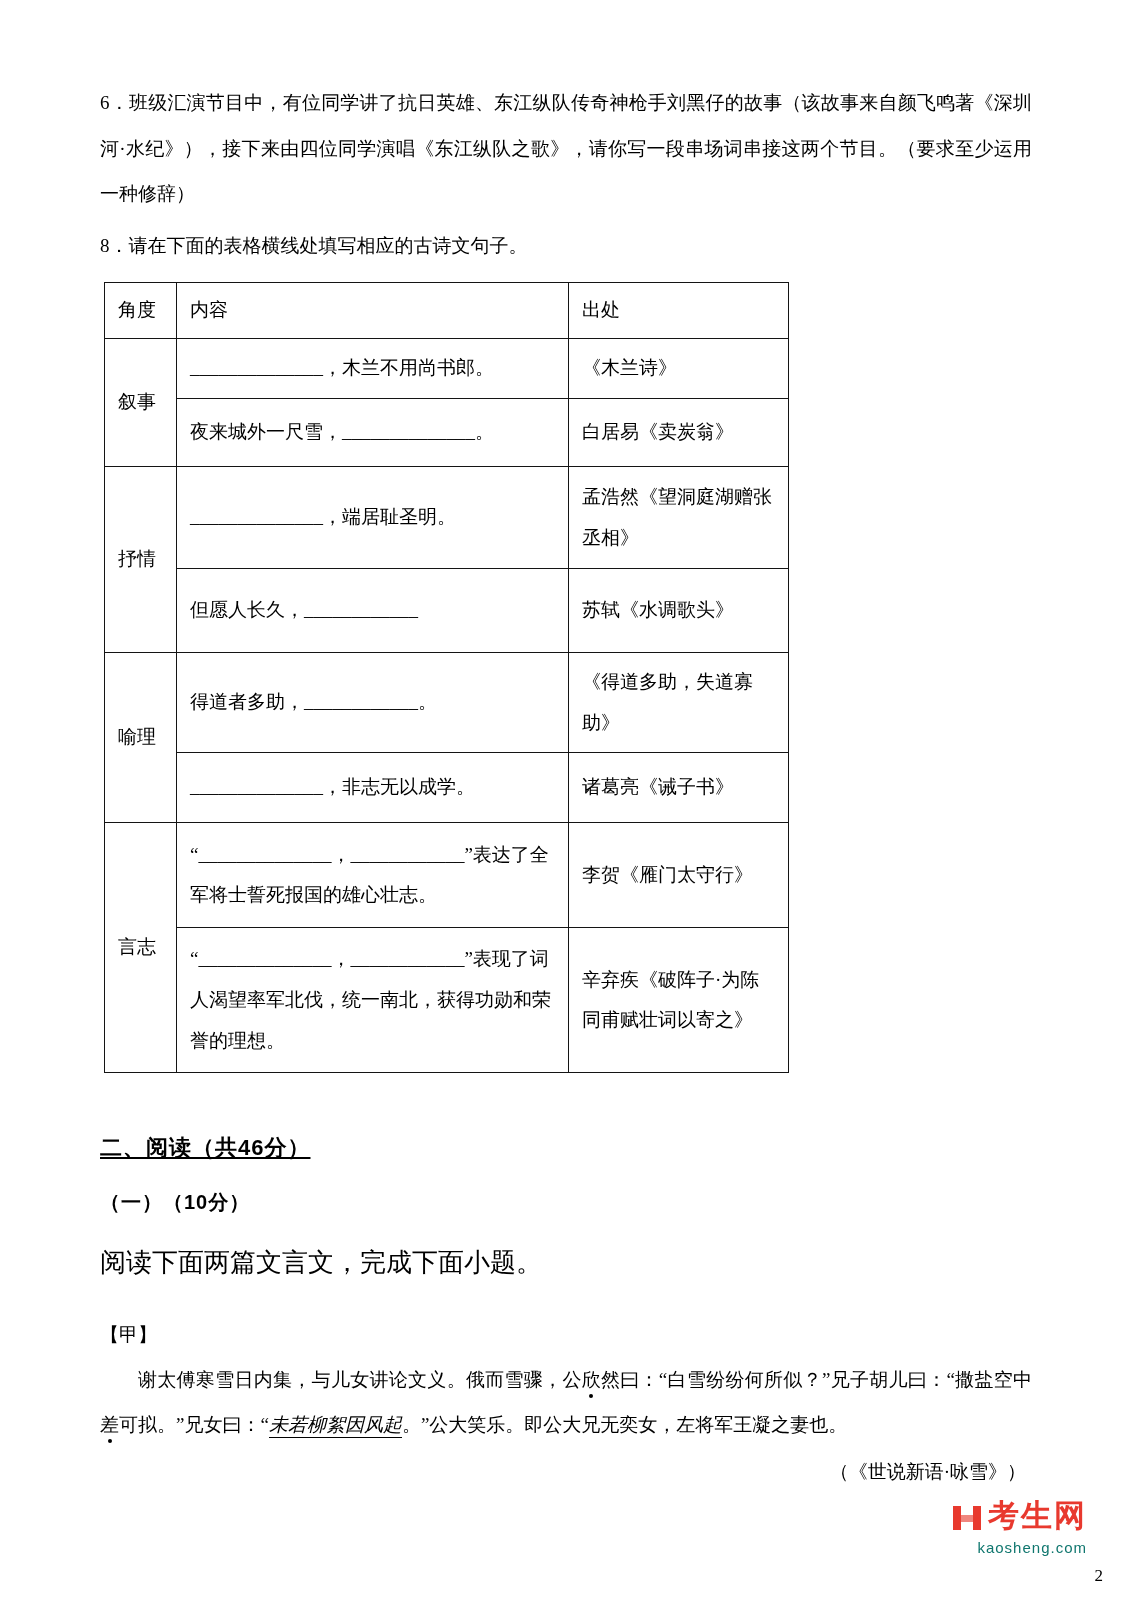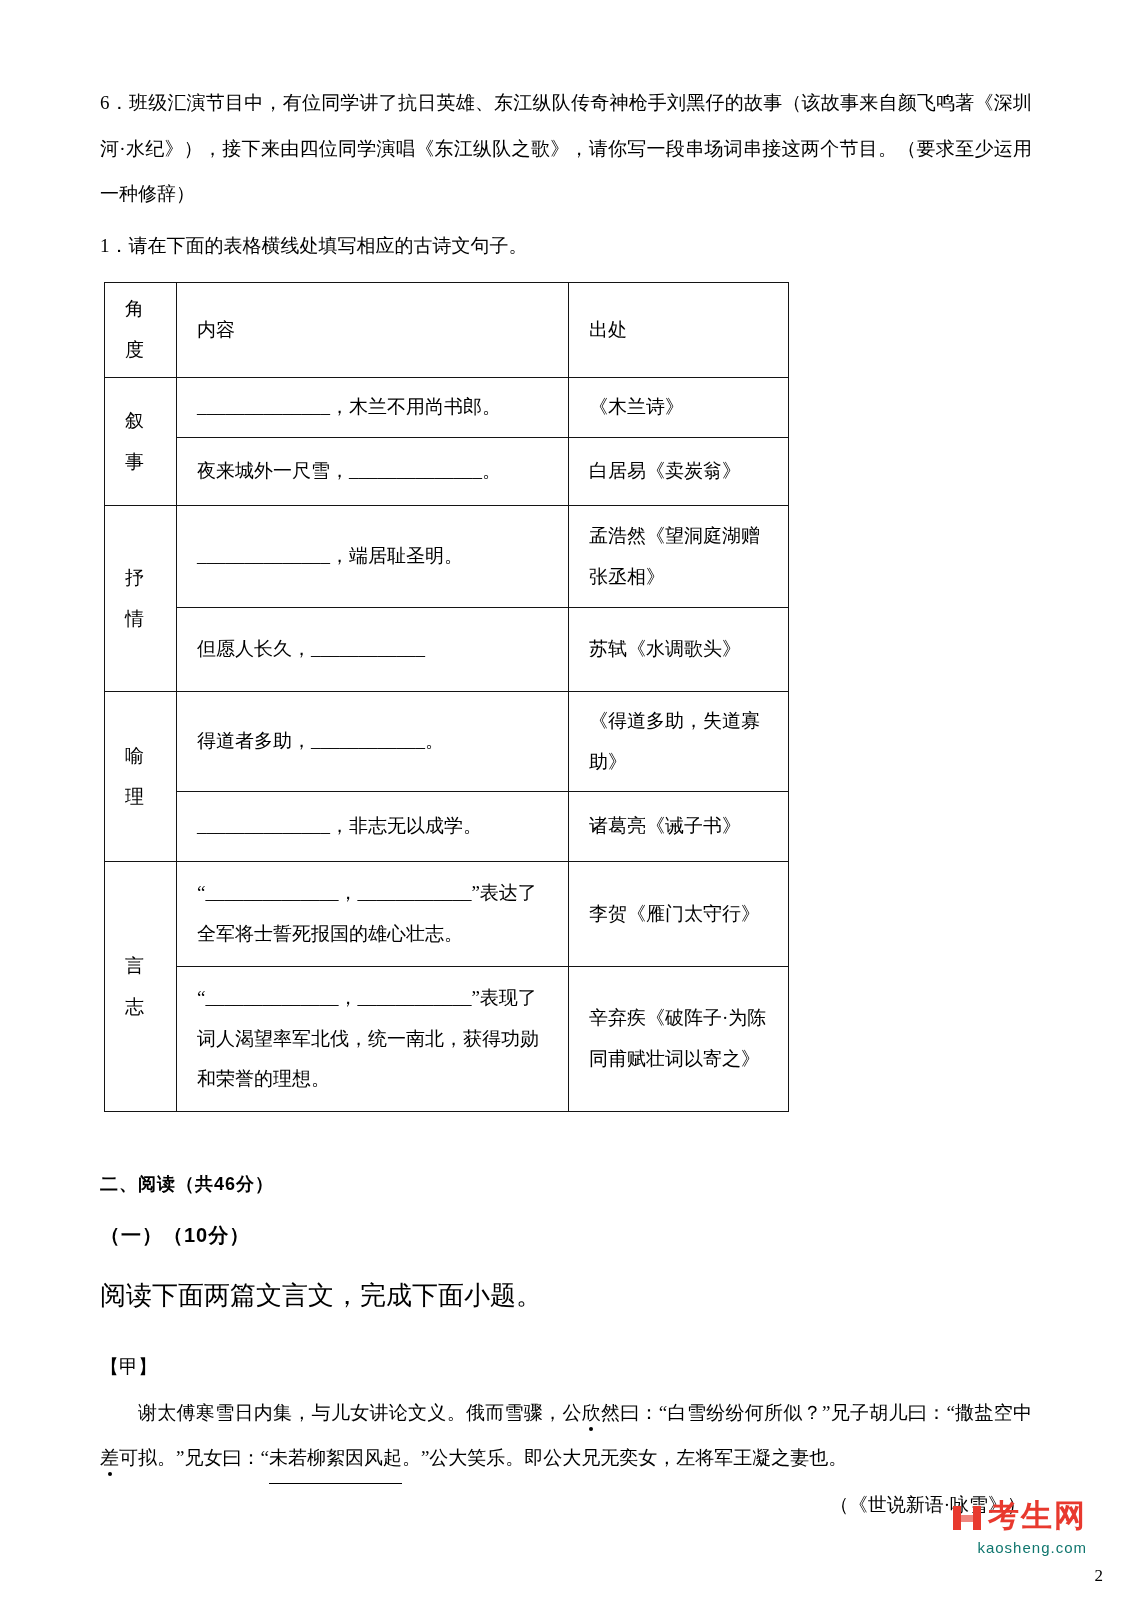--- a/index.html
+++ b/index.html
@@ -5,49 +5,49 @@
   * { margin:0; padding:0; box-sizing:border-box; }
   html,body { background:#ffffff; }
   body { font-family:"Liberation Serif","DejaVu Serif",serif; color:#000; }
   .page { width:1131px; height:1600px; background:#fff; position:relative; overflow:hidden; margin:0 auto; }
   .content { position:absolute; left:100px; top:80px; width:932px; }
 
   .q { font-size:19px; line-height:2.4; text-align:justify; }
   .q7 { margin-top:6px; }
 
   table.poem-table { border-collapse:collapse; margin-top:14px; margin-left:4px; table-layout:fixed; width:684px; }
-  .poem-table td { border:1.6px solid #141414; font-size:19px; padding:6px 20px; vertical-align:middle; line-height:2.15; text-align:left; word-break:break-all; }
+  .poem-table td { border:1.6px solid #141414; font-size:19px; padding:6px 13px; vertical-align:middle; line-height:2.15; text-align:left; word-break:break-all; }
   .poem-table .hdr td { font-weight:normal; }
   .angle-cell { padding-left:10px; }
 
-  .section-title { margin-top:60px; font-size:18px; font-weight:bold; font-family:"Liberation Sans","DejaVu Sans",sans-serif; letter-spacing:1px; }
+  .section-title { margin-top:60px; font-size:22px; font-weight:bold; font-family:"Liberation Sans","DejaVu Sans",sans-serif; letter-spacing:1px;text-decoration:underline; }
   .part-title { margin-top:26px; font-size:20px; font-weight:bold; font-family:"Liberation Sans","DejaVu Sans",sans-serif; letter-spacing:1px; }
   .instruction { margin-top:18px; font-size:26px; line-height:2.2; }
   .passage-label { margin-top:22px; font-size:19px; line-height:2.2; }
   .passage { margin-top:2px; font-size:19px; line-height:2.37; text-align:justify; text-indent:2em; }
   .passage-source { margin-top:4px; font-size:19px; line-height:2.2; text-align:right; padding-right:6px; }
 
   .em-dot { position:relative; }
   .em-dot::after { content:""; position:absolute; width:4px; height:4px; background:#000; border-radius:50%; left:50%; transform:translateX(-50%); bottom:-8px; }
-  .u-line { border-bottom:1.4px solid #000; padding-bottom:15px; }
+  .u-line { border-bottom:1.4px solid #000; padding-bottom:2px;font-style:italic; }
 
   .watermark { position:absolute; right:44px; bottom:44px; text-align:right; }
   .wm-row { display:flex; align-items:flex-end; justify-content:flex-end; gap:6px; }
   .wm-brand { color:#e8392e; font-size:31px; font-weight:bold; font-family:"Liberation Sans","DejaVu Sans",sans-serif; letter-spacing:2px; }
   .wm-domain { color:#0f766e; font-size:15px; font-family:"Liberation Sans","DejaVu Sans",sans-serif; letter-spacing:1px; margin-top:2px; }
   .page-number { position:absolute; right:28px; bottom:14px; font-size:17px; }
 </style>
 </head>
 <body>
 
 <div class="page">
   <div class="content">
 
     <p class="q">6．班级汇演节目中，有位同学讲了抗日英雄、东江纵队传奇神枪手刘黑仔的故事（该故事来自颜飞鸣著《深圳河·水纪》），接下来由四位同学演唱《东江纵队之歌》，请你写一段串场词串接这两个节目。（要求至少运用一种修辞）</p>
-    <p class="q q7">1．请在下面的表格横线处填写相应的古诗文句子。</p>
+    <p class="q q7">8．请在下面的表格横线处填写相应的古诗文句子。</p>
 
     <table class="poem-table">
       <colgroup>
           <col style="width:72px">
           <col style="width:392px">
           <col style="width:220px">
         </colgroup>
       <tbody>
         <tr class="hdr" style="height:56px">
           <td class="angle-cell">角度</td>

